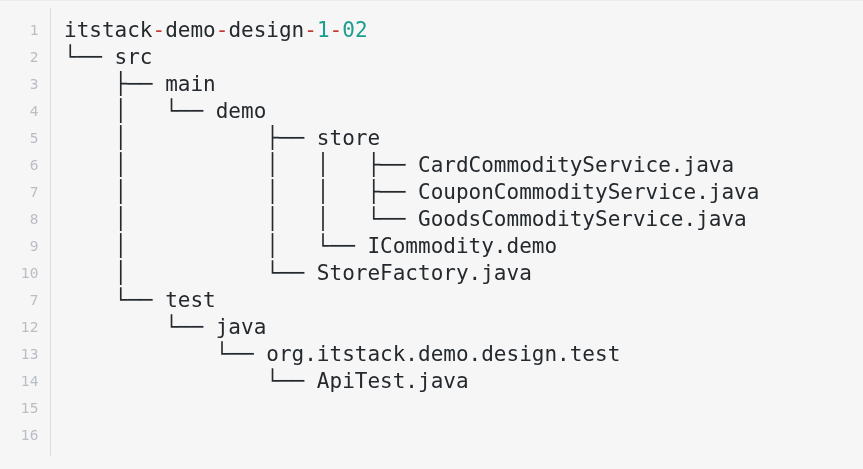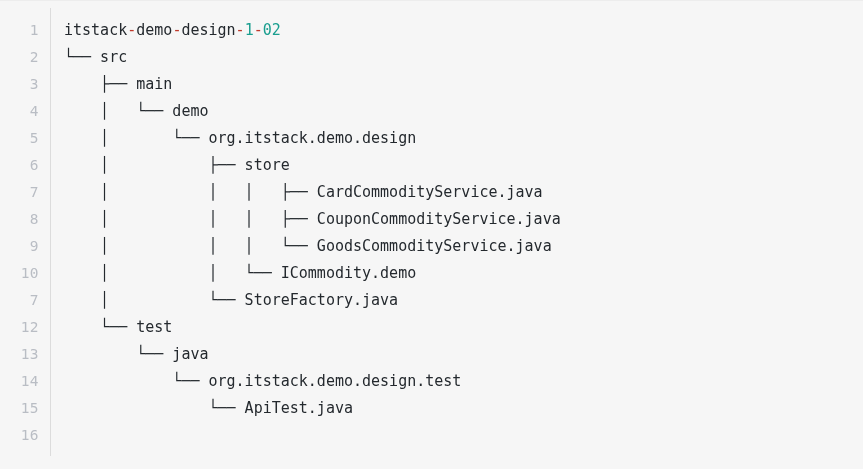--- a/index.html
+++ b/index.html
@@ -55,21 +55,21 @@
   #code-area {
     flex: 1 1 auto;
     padding-top: 9px;
     padding-left: 13px;
     overflow: hidden;
   }
   .code-line {
     height: 27px;
     line-height: 27px;
     font-family: "DejaVu Sans Mono", "Liberation Mono", monospace;
-    font-size: 15px;
+    font-size: 21px;
     color: #24292e;
     white-space: pre;
     letter-spacing: 0px;
   }
 
   
   .tok-punct { color: #c0392b; }
   .tok-num   { color: #1a9e8f; }
   .tok-text  { color: #24292e; }
 </style>
@@ -95,21 +95,20 @@
       <span class="ln">14</span>
       <span class="ln">15</span>
       <span class="ln">16</span>
     </div>
 
   <div id="code-area">
       <div class="code-line"><span class="tok-text">itstack</span><span class="tok-punct">-</span><span class="tok-text">demo</span><span class="tok-punct">-</span><span class="tok-text">design</span><span class="tok-punct">-</span><span class="tok-num">1</span><span class="tok-punct">-</span><span class="tok-num">02</span></div>
       <div class="code-line">└── src</div>
       <div class="code-line">    ├── main</div>
       <div class="code-line">    │   └── demo</div>
-      <div class="code-line">    │       └── org.itstack.demo.design</div>
       <div class="code-line">    │           ├── store</div>
       <div class="code-line">    │           │   │   ├── CardCommodityService.java</div>
       <div class="code-line">    │           │   │   ├── CouponCommodityService.java</div>
       <div class="code-line">    │           │   │   └── GoodsCommodityService.java</div>
       <div class="code-line">    │           │   └── ICommodity.demo</div>
       <div class="code-line">    │           └── StoreFactory.java</div>
       <div class="code-line">    └── test</div>
       <div class="code-line">        └── java</div>
       <div class="code-line">            └── org.itstack.demo.design.test</div>
       <div class="code-line">                └── ApiTest.java</div>

